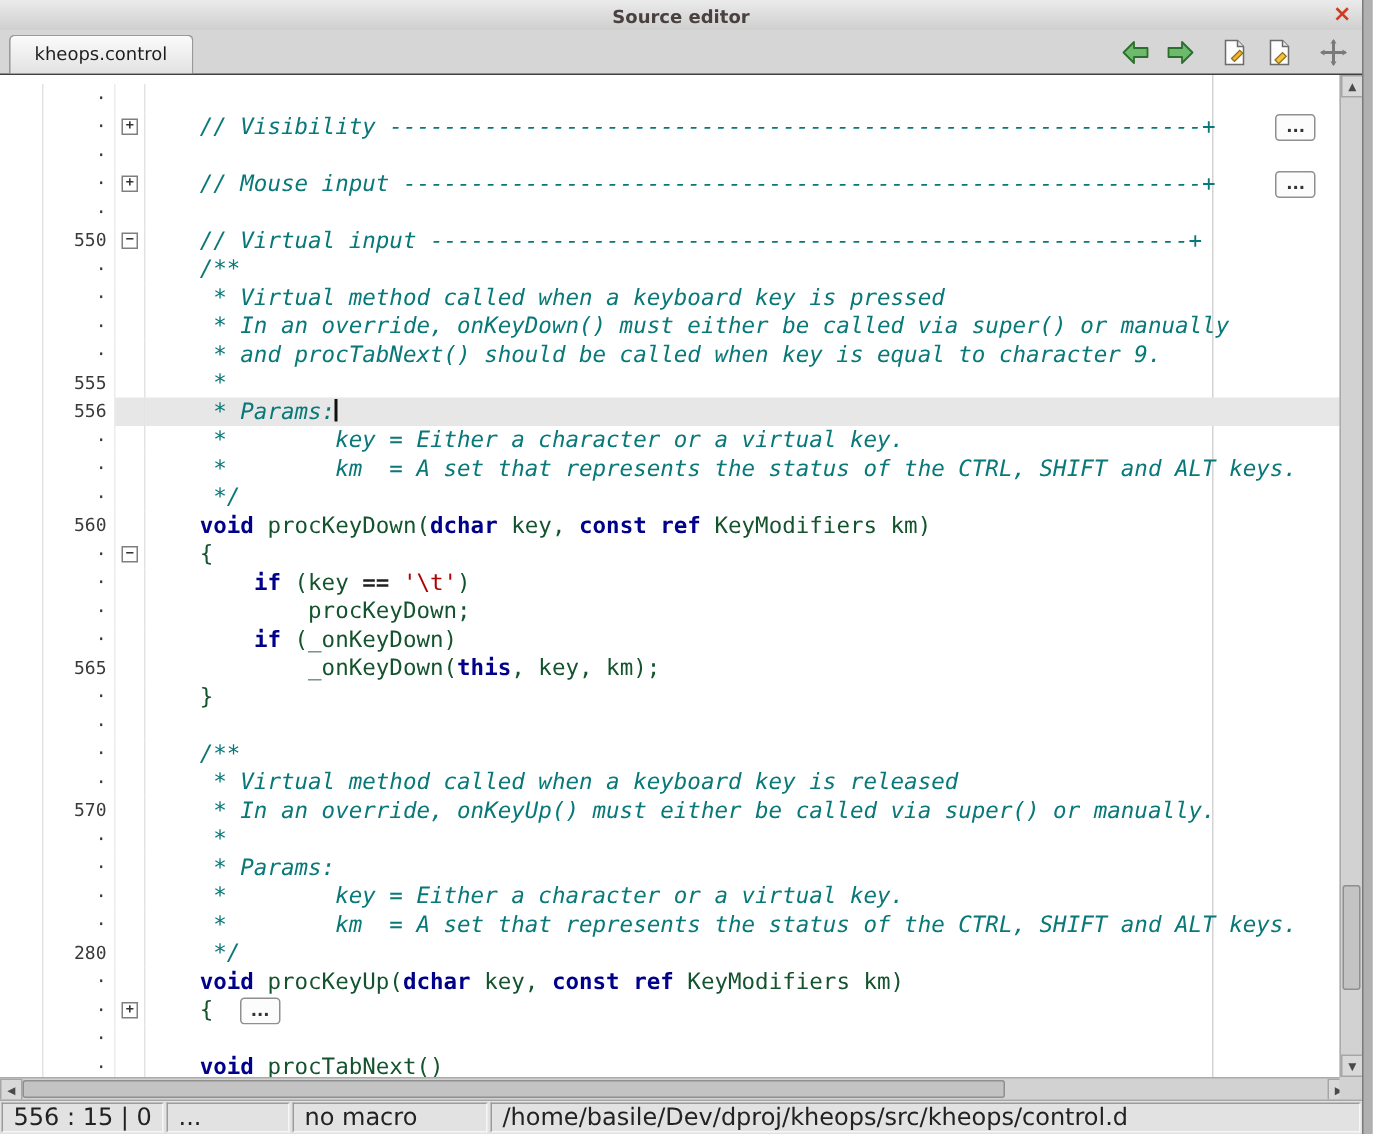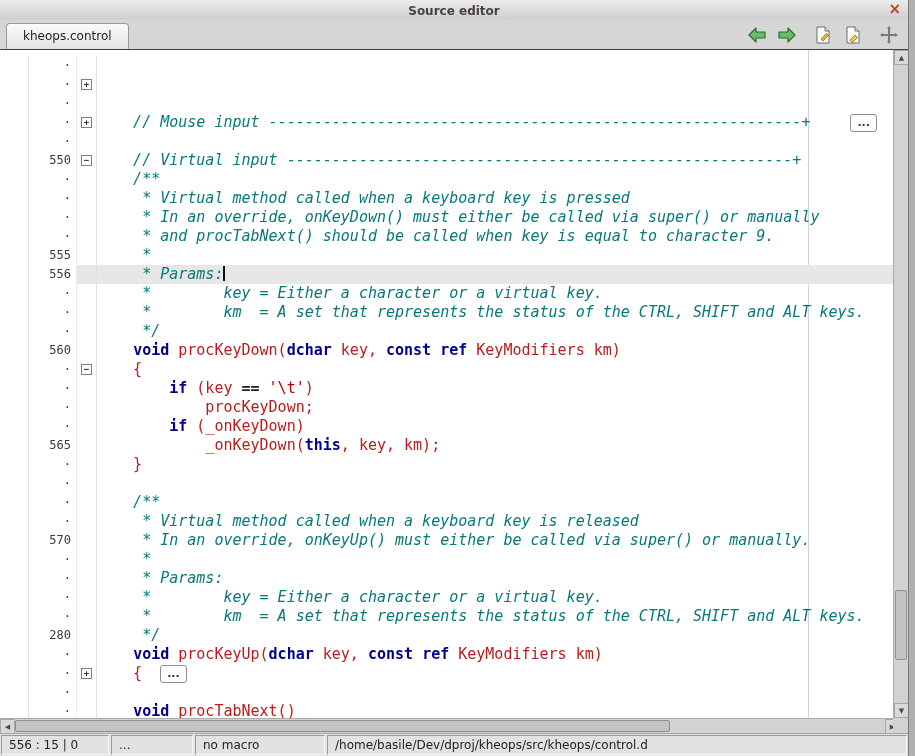--- a/index.html
+++ b/index.html
@@ -37,21 +37,21 @@
              border-left:1px solid #ececec;border-right:1px solid #e3e3e3;box-sizing:border-box;}
   .cell-code{flex:1;white-space:pre;font:15px/19px "DejaVu Sans Mono",monospace;color:#202020;
              overflow:hidden;}
   .row.current .cell-fold,.row.current .cell-code{background:#e7e7e7;}
   .foldbox{display:inline-block;width:9px;height:9px;border:1px solid #7f7f7f;background:#fff;
            color:#333;font:bold 9px/8px "DejaVu Sans Mono",monospace;text-align:center;}
   .seg-c{color:#087878;font-style:italic;}
   .seg-k{color:#00008b;font-weight:bold;}
   .seg-o{color:#202020;font-weight:bold;}
   .seg-s{color:#b00000;}
-  .seg-p{color:#b91c1c;}
+  .seg-p{color:#14532d;}
   .caret{display:inline-block;width:2px;height:15px;background:#101010;vertical-align:-2px;}
   .ellipsis{display:inline-block;border:1px solid #8f8f8f;border-radius:3px;background:#fcfcfc;
             color:#333;font:bold 11px/11px "DejaVu Sans",sans-serif;padding:2px 6px 3px;
             vertical-align:1px;}
   .ellipsis.far{margin-left:40px;} .ellipsis.near{margin-left:18px;}
 
   
   .vscroll{position:absolute;top:50px;right:0;width:15px;height:668px;background:#d2d2d2;
            border-left:1px solid #ababab;box-sizing:border-box;}
   .hscroll{position:absolute;top:718px;left:0;width:900px;height:15px;background:#d2d2d2;
@@ -64,21 +64,21 @@
   .vthumb{position:absolute;left:1px;right:1px;top:540px;height:70px;background:#c3c3c3;
           border:1px solid #8f8f8f;border-radius:2px;box-sizing:border-box;}
   .hthumb{position:absolute;top:1px;bottom:1px;left:15px;width:655px;background:#c3c3c3;
           border:1px solid #8f8f8f;border-radius:2px;box-sizing:border-box;}
   .corner{position:absolute;top:718px;right:0;width:15px;height:15px;background:#d2d2d2;}
 
   
   .statusbar{position:absolute;bottom:0;left:0;right:0;height:23px;background:#e2e2e2;
              border-top:1px solid #a6a6a6;display:flex;box-sizing:border-box;}
   .panel{margin:1px;border:1px solid;border-color:#9b9b9b #f6f6f6 #f6f6f6 #9b9b9b;
-         padding:0 7px;font-size:12px;line-height:18px;color:#222;white-space:nowrap;
+         padding:0 7px;font-size:16px;line-height:18px;color:#222;white-space:nowrap;
          overflow:hidden;box-sizing:border-box;}
   .p1{width:108px;} .p2{width:82px;} .p3{width:130px;} .p4{flex:1;}
 </style>
 </head>
 <body>
 
 <div class="window">
 
   <div class="titlebar">
     <span class="title">Source editor</span>
@@ -131,20 +131,21 @@
           <div class="cell-num">·</div>
           <div class="cell-fold"></div>
           <div class="cell-code"></div>
         </div>
         <div class="row">
           <div class="cell-left"></div>
           <div class="cell-num">·</div>
           <div class="cell-fold">
             <span class="foldbox">+</span>
           </div>
+          <div class="cell-code"><span class="seg-c">    // Visibility ------------------------------------------------------------+</span><span class="ellipsis far">...</span></div>
         </div>
         <div class="row">
           <div class="cell-left"></div>
           <div class="cell-num">·</div>
           <div class="cell-fold"></div>
           <div class="cell-code"></div>
         </div>
         <div class="row">
           <div class="cell-left"></div>
           <div class="cell-num">·</div>

